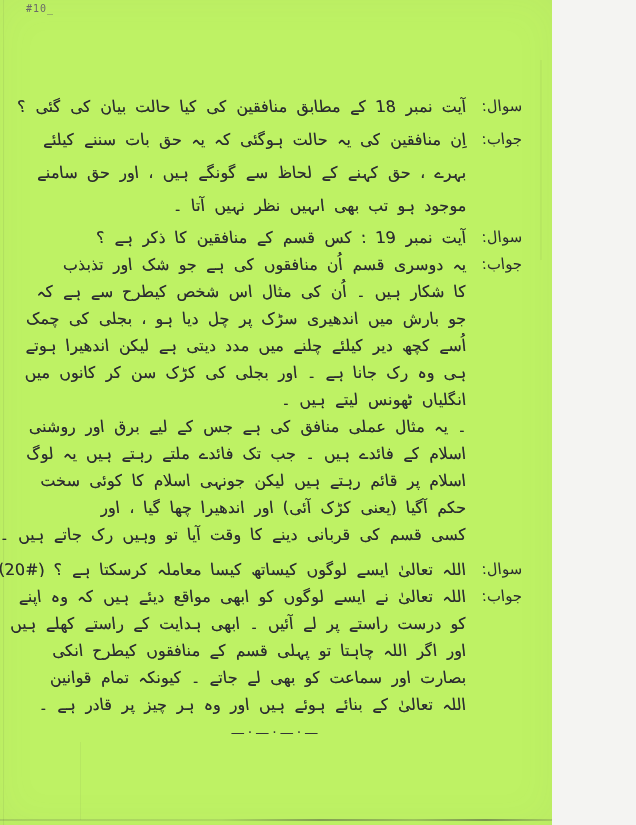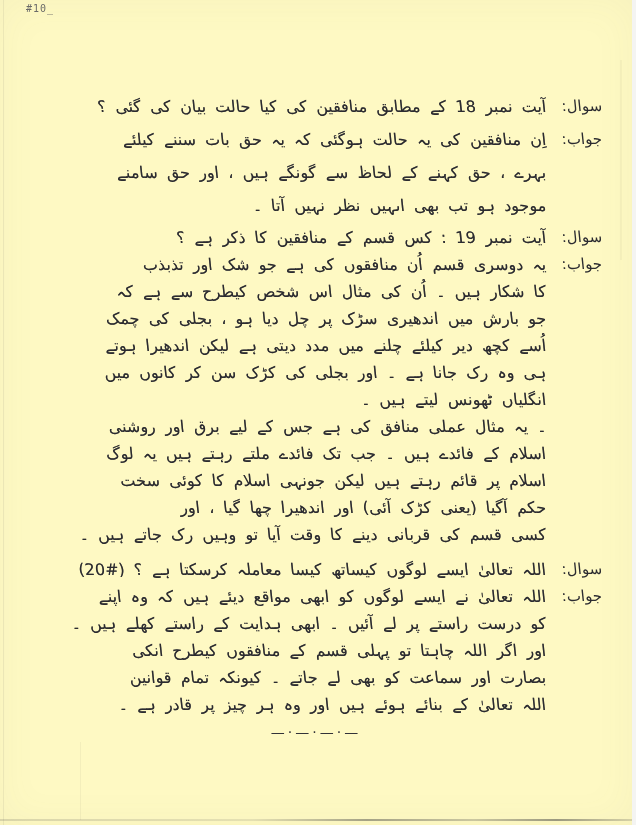--- a/index.html
+++ b/index.html
@@ -5,23 +5,23 @@
   html, body {
     margin: 0;
     padding: 0;
     width: 636px;
     height: 825px;
     overflow: hidden;
     background: #f4f4f2;
   }
   .page {
     position: relative;
-    width: 632px;
+    width: 552px;
     height: 825px;
-    background: #fef9c3;
+    background: #bef264;
     box-shadow: inset 0 0 40px rgba(120,115,105,0.06);
     font-family: "DejaVu Sans", sans-serif;
   }
   .page-num {
     position: absolute;
     top: 3px;
     left: 26px;
     font-family: "DejaVu Sans Mono", monospace;
     font-size: 10px;
     letter-spacing: 1px;

